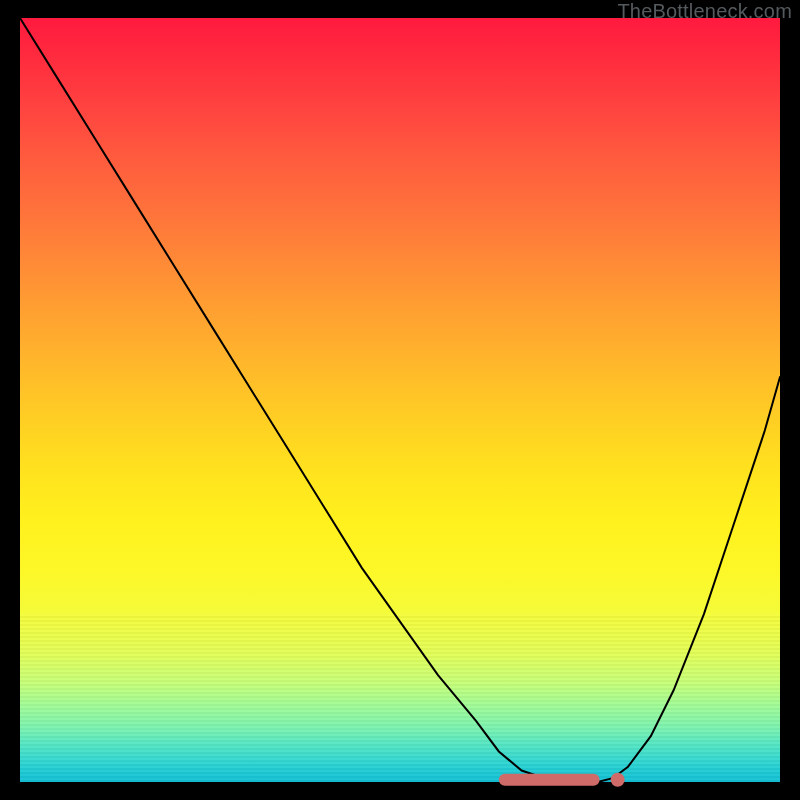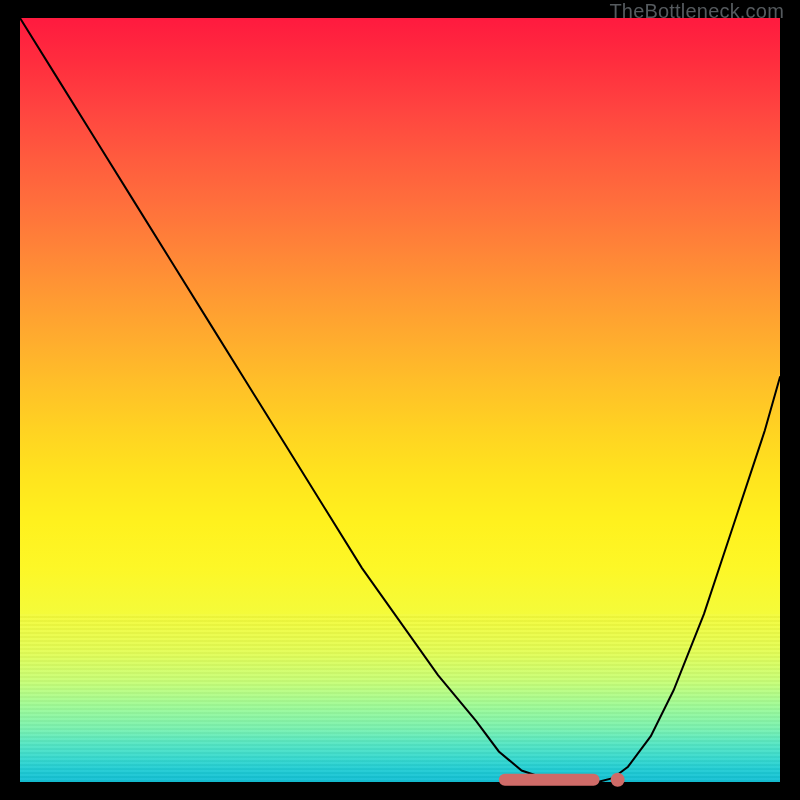--- a/index.html
+++ b/index.html
@@ -49,21 +49,21 @@
       rgba(255,255,255,0.04) 0px,
       rgba(255,255,255,0.04) 2px,
       rgba(0,0,0,0.03) 2px,
       rgba(0,0,0,0.03) 4px
     );
     pointer-events: none;
   }
   .watermark {
     position: absolute;
     top: 0;
-    right: 16px;
+    right: 8px;
     font: 500 20px/1.1 Arial, Helvetica, sans-serif;
     color: #555a5e;
     letter-spacing: 0.2px;
     user-select: none;
   }
   svg.curve {
     position: absolute;
     left: 0; top: 0;
     width: 100%; height: 100%;
     overflow: visible;

